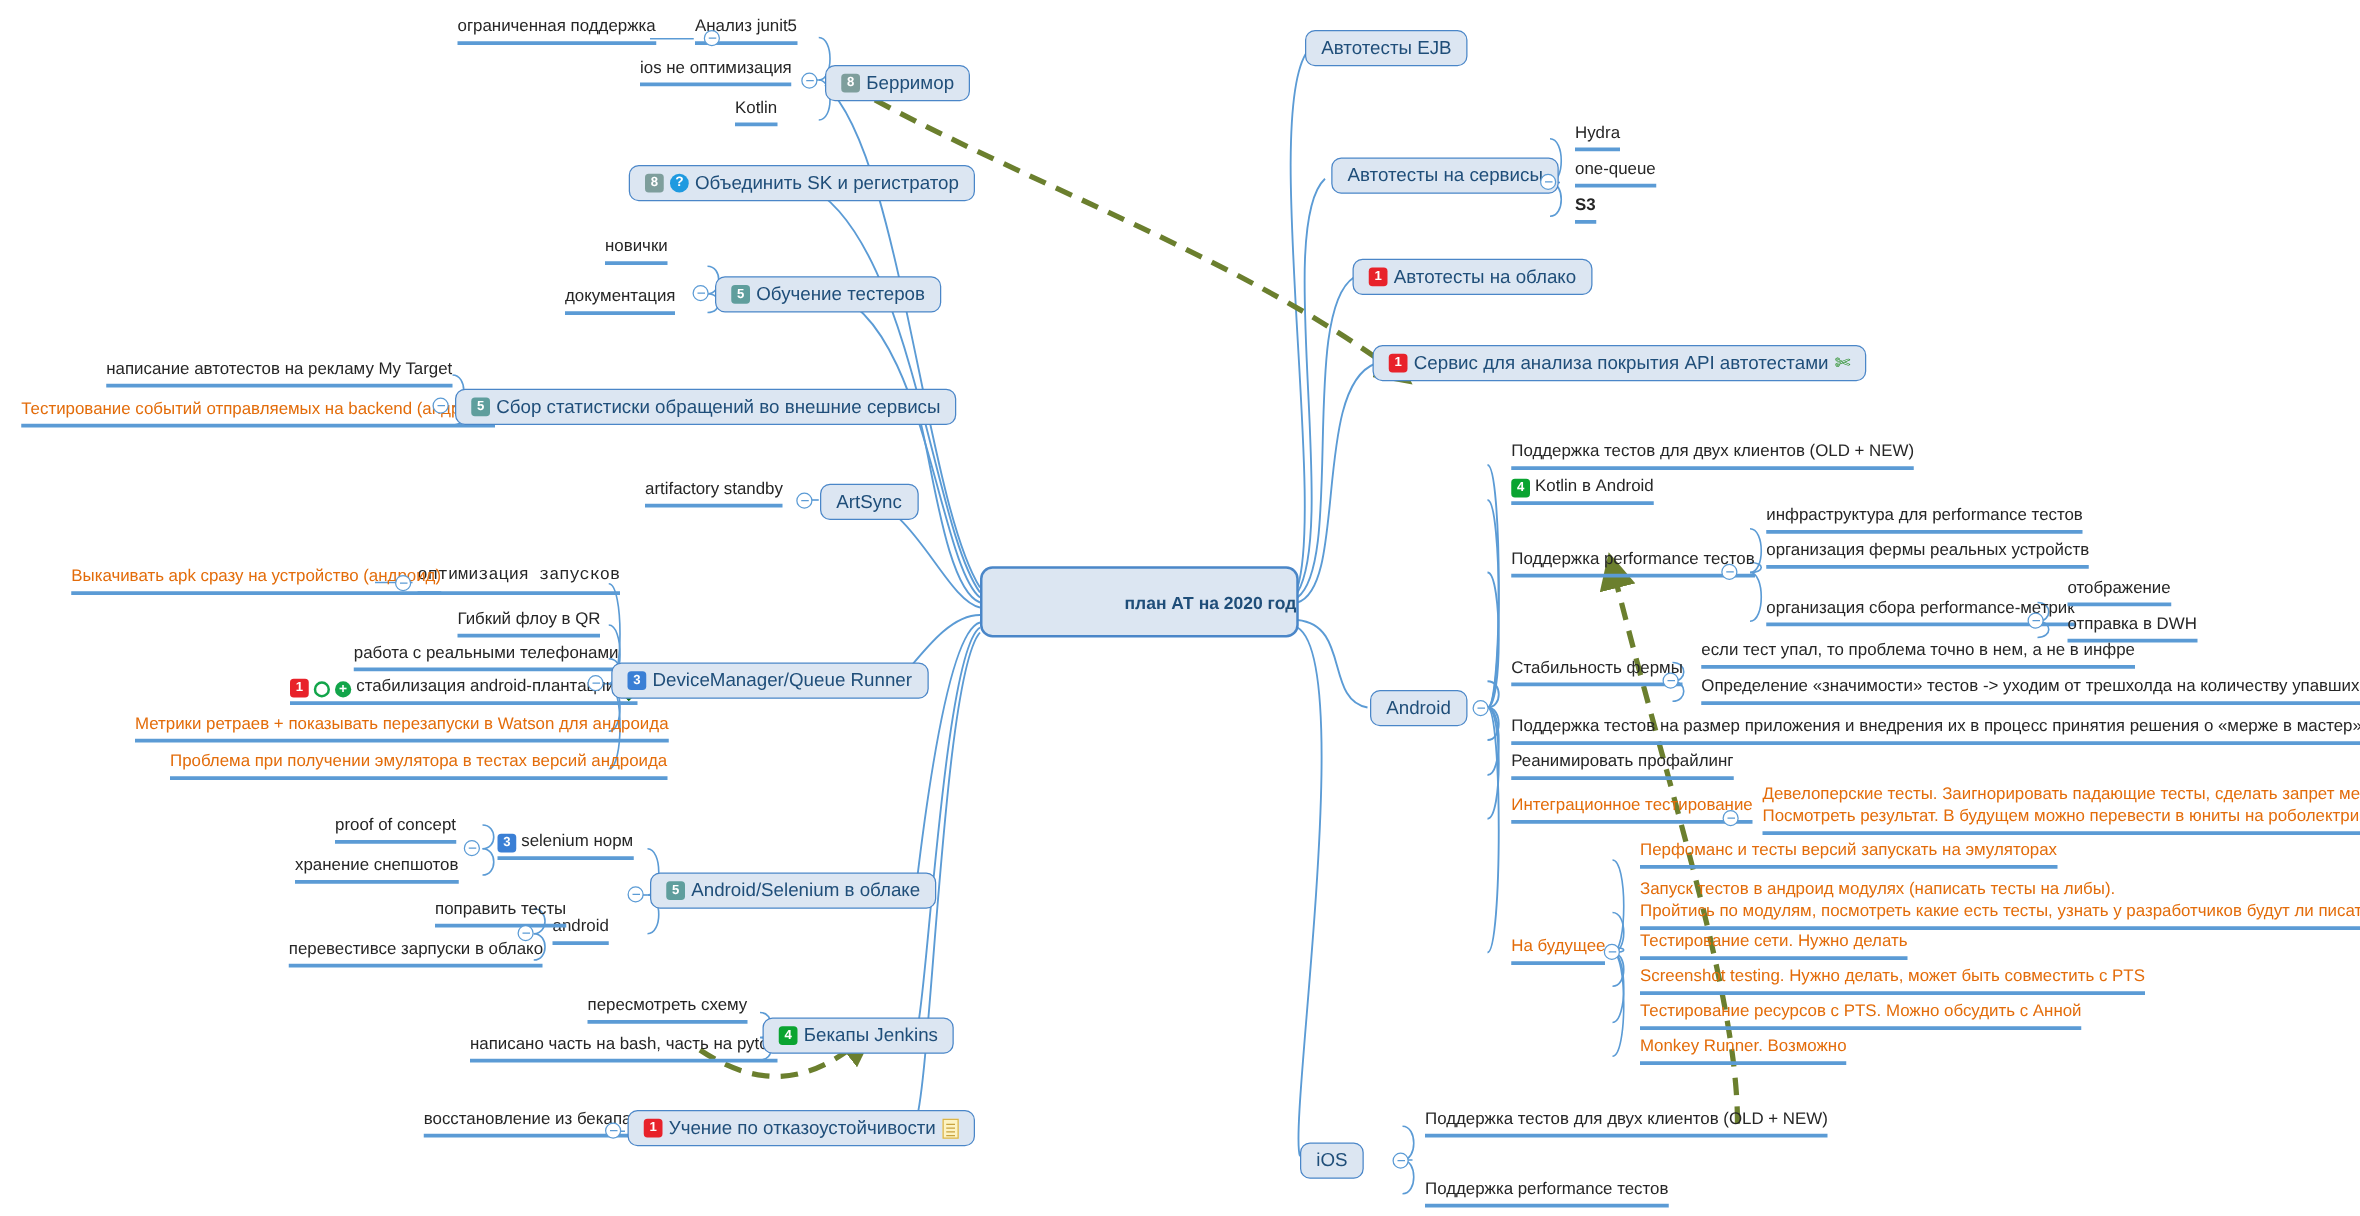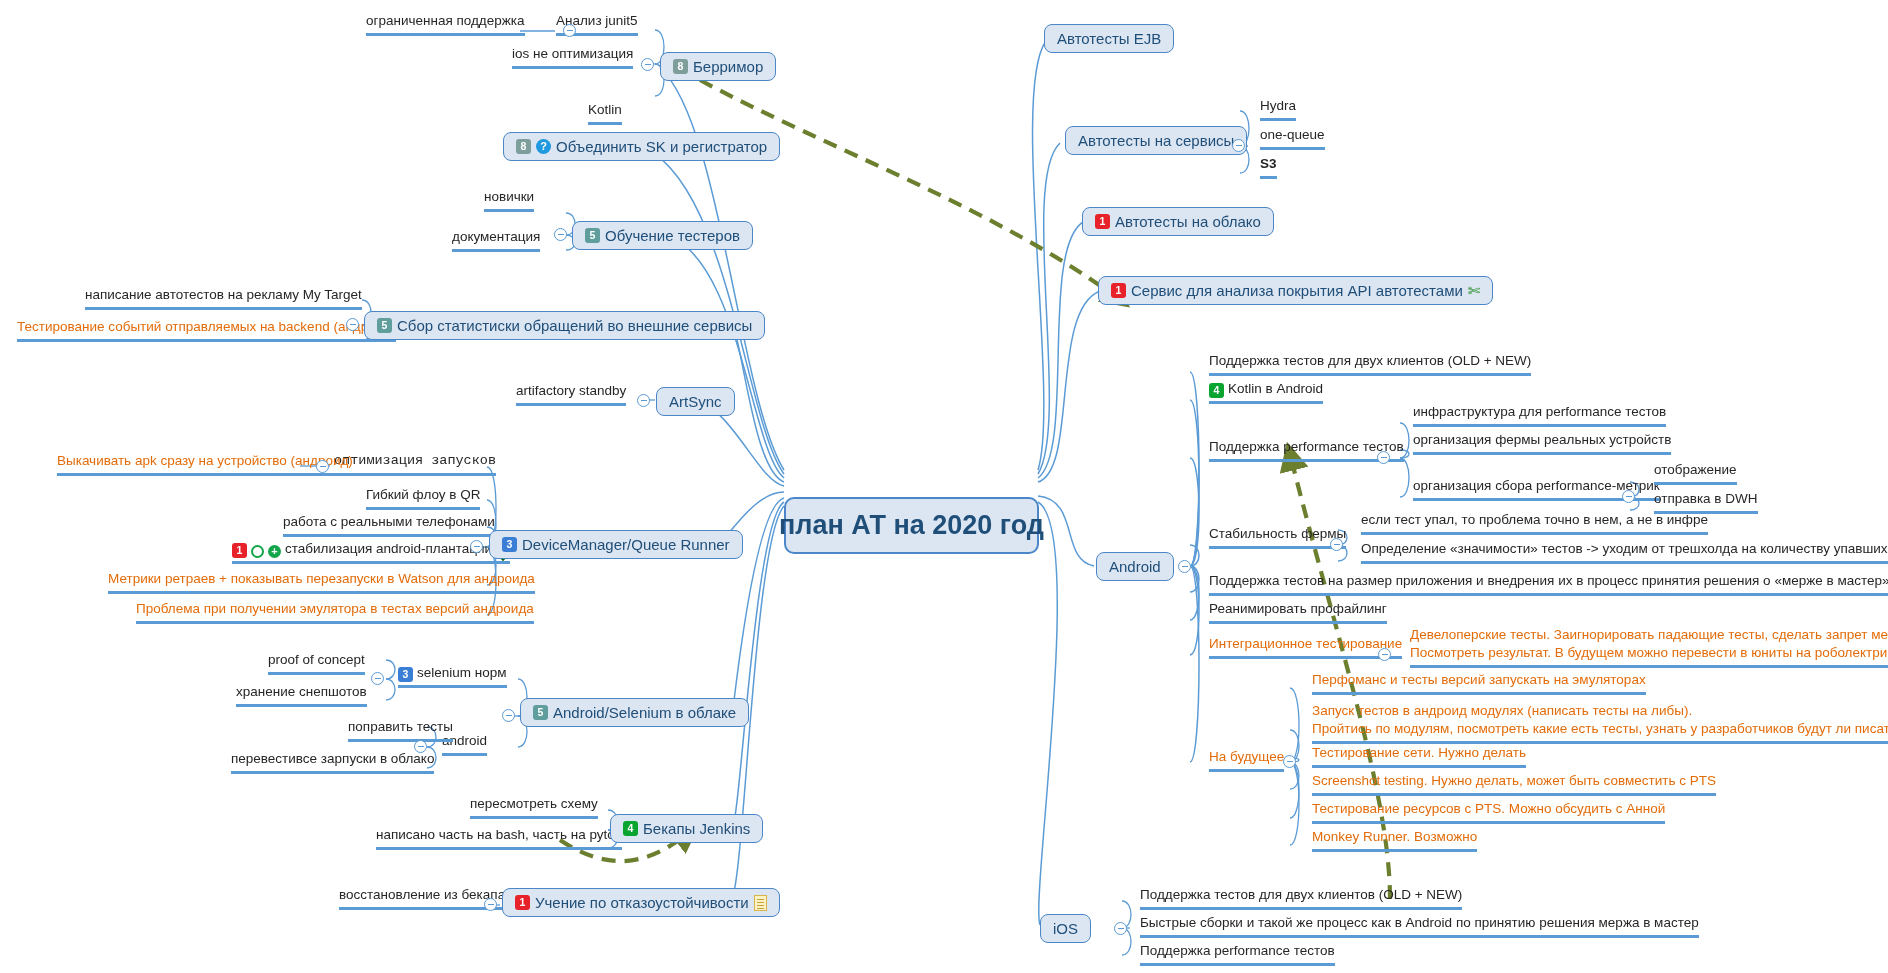--- a/index.html
+++ b/index.html
@@ -22,25 +22,24 @@
   }
 
   
   .root-node {
     position: absolute;
     background: #dce6f2;
     border: 2px solid #4a86c8;
     border-radius: 10px;
     color: #1f4e79;
     font-weight: bold;
-    font-size: 27px;
-    display: flex; align-items: center; justify-content: center;
+    font-size: 14px;
+    display: flex; align-items: center; justify-content: flex-end;
     white-space: nowrap;
     z-index: 20;
-    margin-top: 44px;
   }
 
   
   .box-node {
     position: absolute;
     background: #dce6f2;
     border: 1.6px solid #4a86c8;
     border-radius: 8px;
     color: #1f4e79;
     font-size: 15px;
@@ -264,21 +263,21 @@
     <span>Анализ junit5</span>
   </div>
   <div class="handle" style="left:563px; top:24px;"></div>
   <div class="u-node" style="left:366px; top:12px;">
     <span>ограниченная поддержка</span>
   </div>
 
   <div class="u-node" style="left:512px; top:45px;">
     <span>ios не оптимизация</span>
   </div>
-  <div class="u-node" style="left:588px; top:77px;margin-top:24px;">
+  <div class="u-node" style="left:588px; top:77px;">
     <span>Kotlin</span>
   </div>
 
   <div class="box-node" style="left:503px; top:132px;">
     <span class="pri p8">8</span>
     <span class="ico ico-q">?</span>
     <span>Объединить SK и регистратор</span>
   </div>
 
   <div class="box-node" style="left:572px; top:221px;">
@@ -514,20 +513,17 @@
     <span>Monkey Runner. Возможно</span>
   </div>
 
   <div class="box-node" style="left:1040px; top:914px;">
     <span>iOS</span>
   </div>
   <div class="handle" style="left:1114px; top:922px;"></div>
   <div class="u-node" style="left:1140px; top:886px;">
     <span>Поддержка тестов для двух клиентов (OLD + NEW)</span>
   </div>
-  <div class="u-node" style="left:1140px; top:914px;">
-    <span>Быстрые сборки и такой же процесс как в Android по принятию решения мержа в мастер</span>
-  </div>
   <div class="u-node" style="left:1140px; top:942px;">
     <span>Поддержка performance тестов</span>
   </div>
 
 </div>
 
 </body></html>

